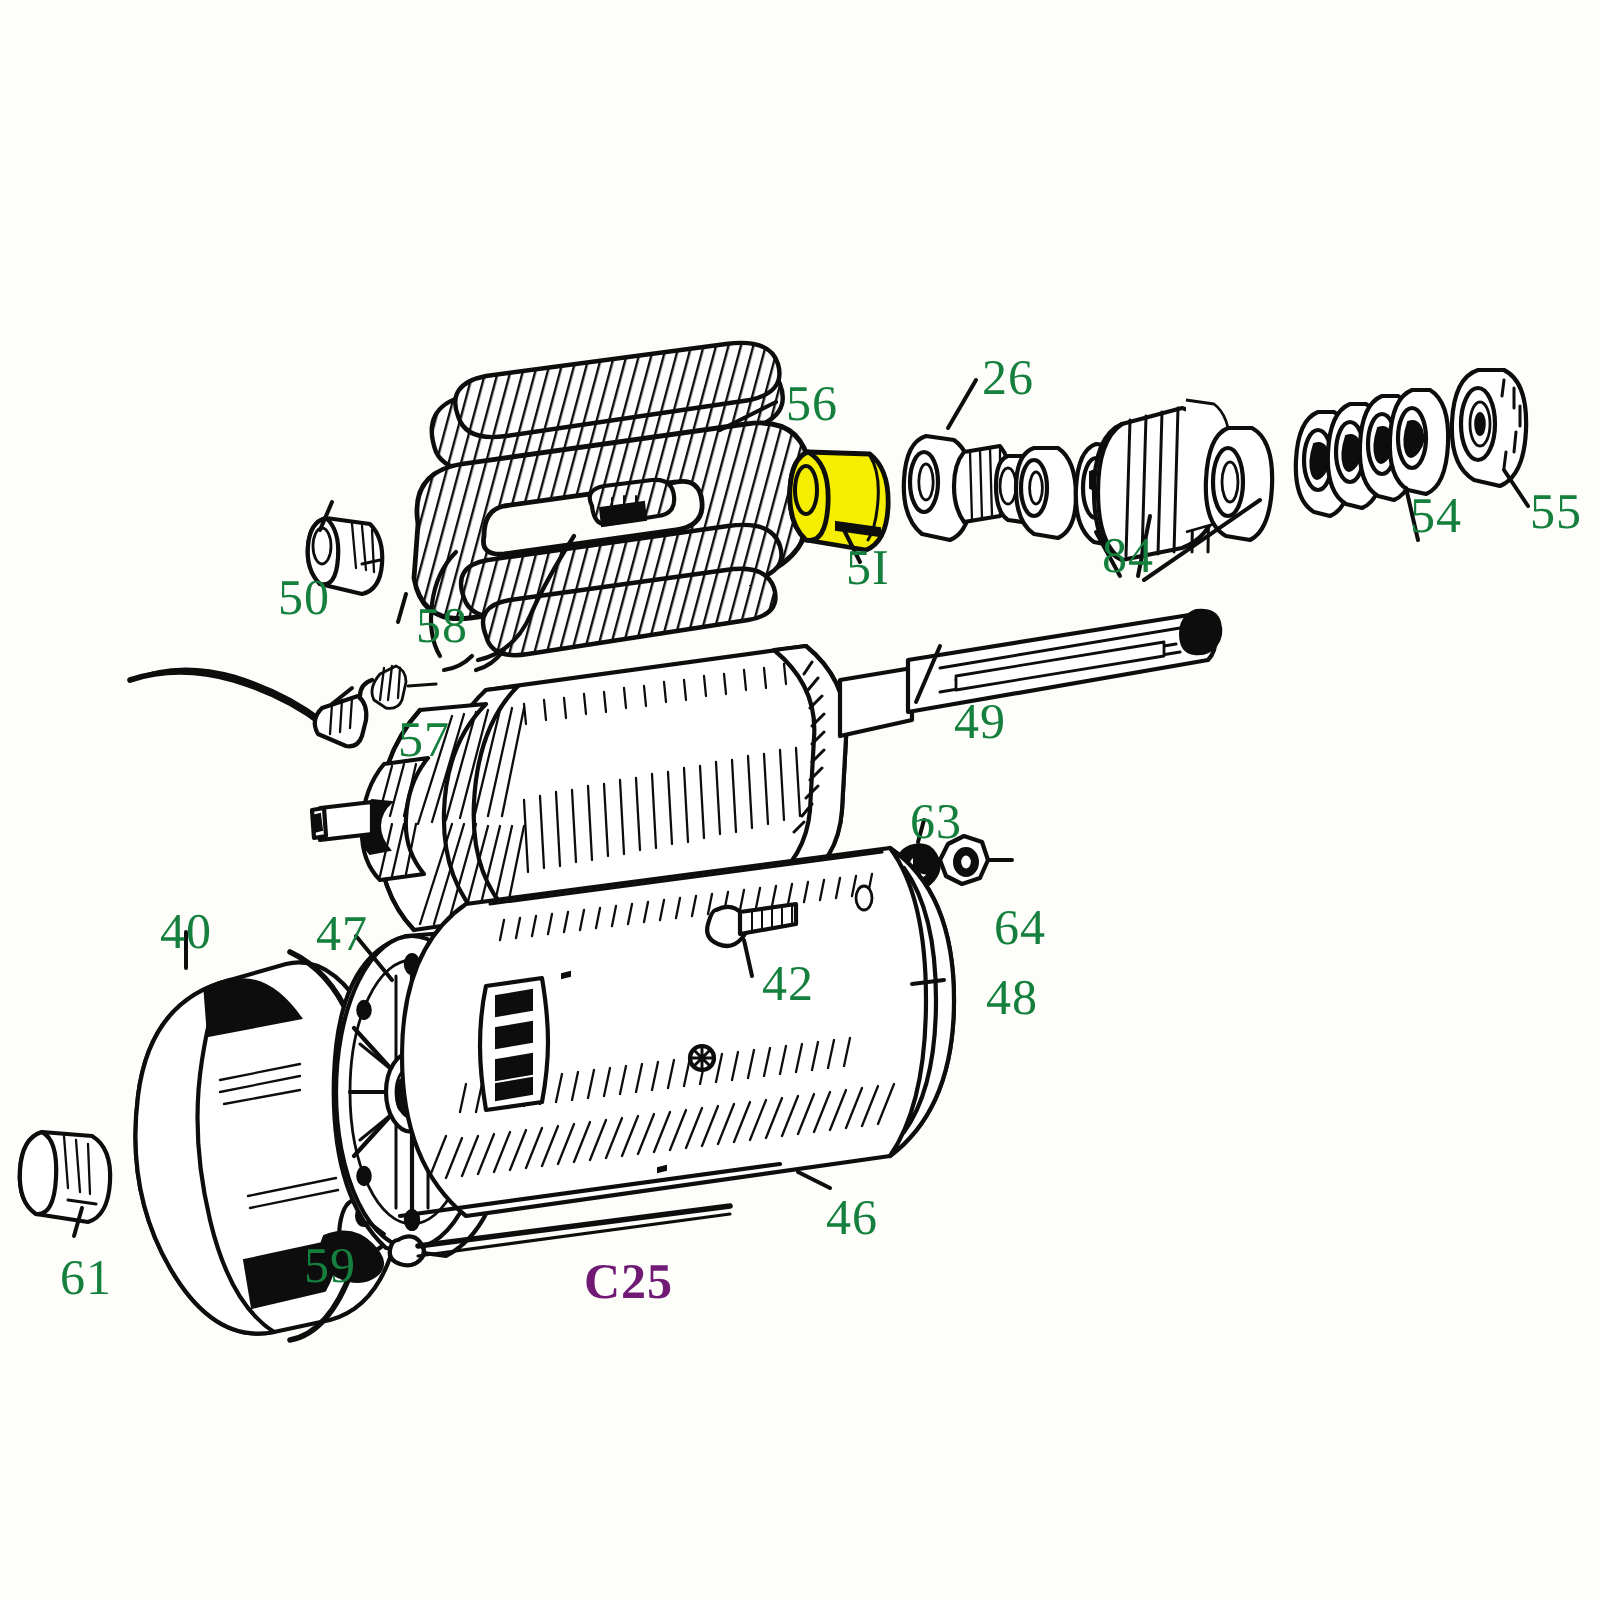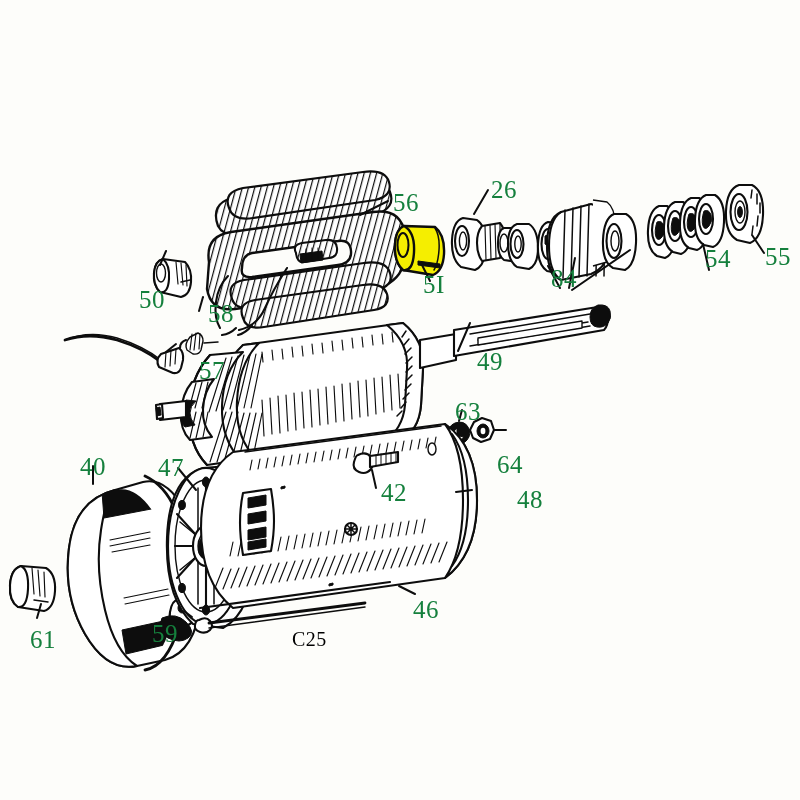--- a/index.html
+++ b/index.html
@@ -45,23 +45,23 @@
     color: #15803d;
     letter-spacing: 0.5px;
     line-height: 1;
     white-space: nowrap;
     -webkit-user-select: none;
     user-select: none;
   }
   .caption-text {
     position: absolute;
     font-family: "Liberation Serif", serif;
-    font-weight: 400;
-    font-size: 20px;
-    color: #000000;
+    font-weight: 700;
+    font-size: 25px;
+    color: #701a75;
     letter-spacing: 0.5px;
     line-height: 1;
     white-space: nowrap;
   }
 </style>
 </head>
 <body>
 
 <div id="diagram-root">
 
@@ -437,18 +437,18 @@
   <div class="callout-text" style="left:173px; top:358px;margin-left:26px;">57</div>
   <div class="callout-text" style="left:208px; top:301px;">58</div>
   <div class="callout-text" style="left:152px; top:621px;">59</div>
   <div class="callout-text" style="left:80px; top:454px;">40</div>
   <div class="callout-text" style="left:30px; top:627px;">61</div>
   <div class="callout-text" style="left:381px; top:480px;">42</div>
   <div class="callout-text" style="left:455px; top:399px;">63</div>
   <div class="callout-text" style="left:497px; top:431px;margin-top:21px;">64</div>
   <div class="callout-text" style="left:413px; top:597px;text-align:right;">46</div>
   <div class="callout-text" style="left:158px; top:455px;">47</div>
-  <div class="callout-text" style="left:496px; top:487px;padding-left:21px;">48</div>
+  <div class="callout-text" style="left:472px; top:487px;padding-left:21px;">48</div>
   <div class="callout-text" style="left:477px; top:309px;margin-top:40px;">49</div>
 
   <div class="caption-text" style="left:292px; top:629px;">C25</div>
 
 </div>
 
 </body></html>

